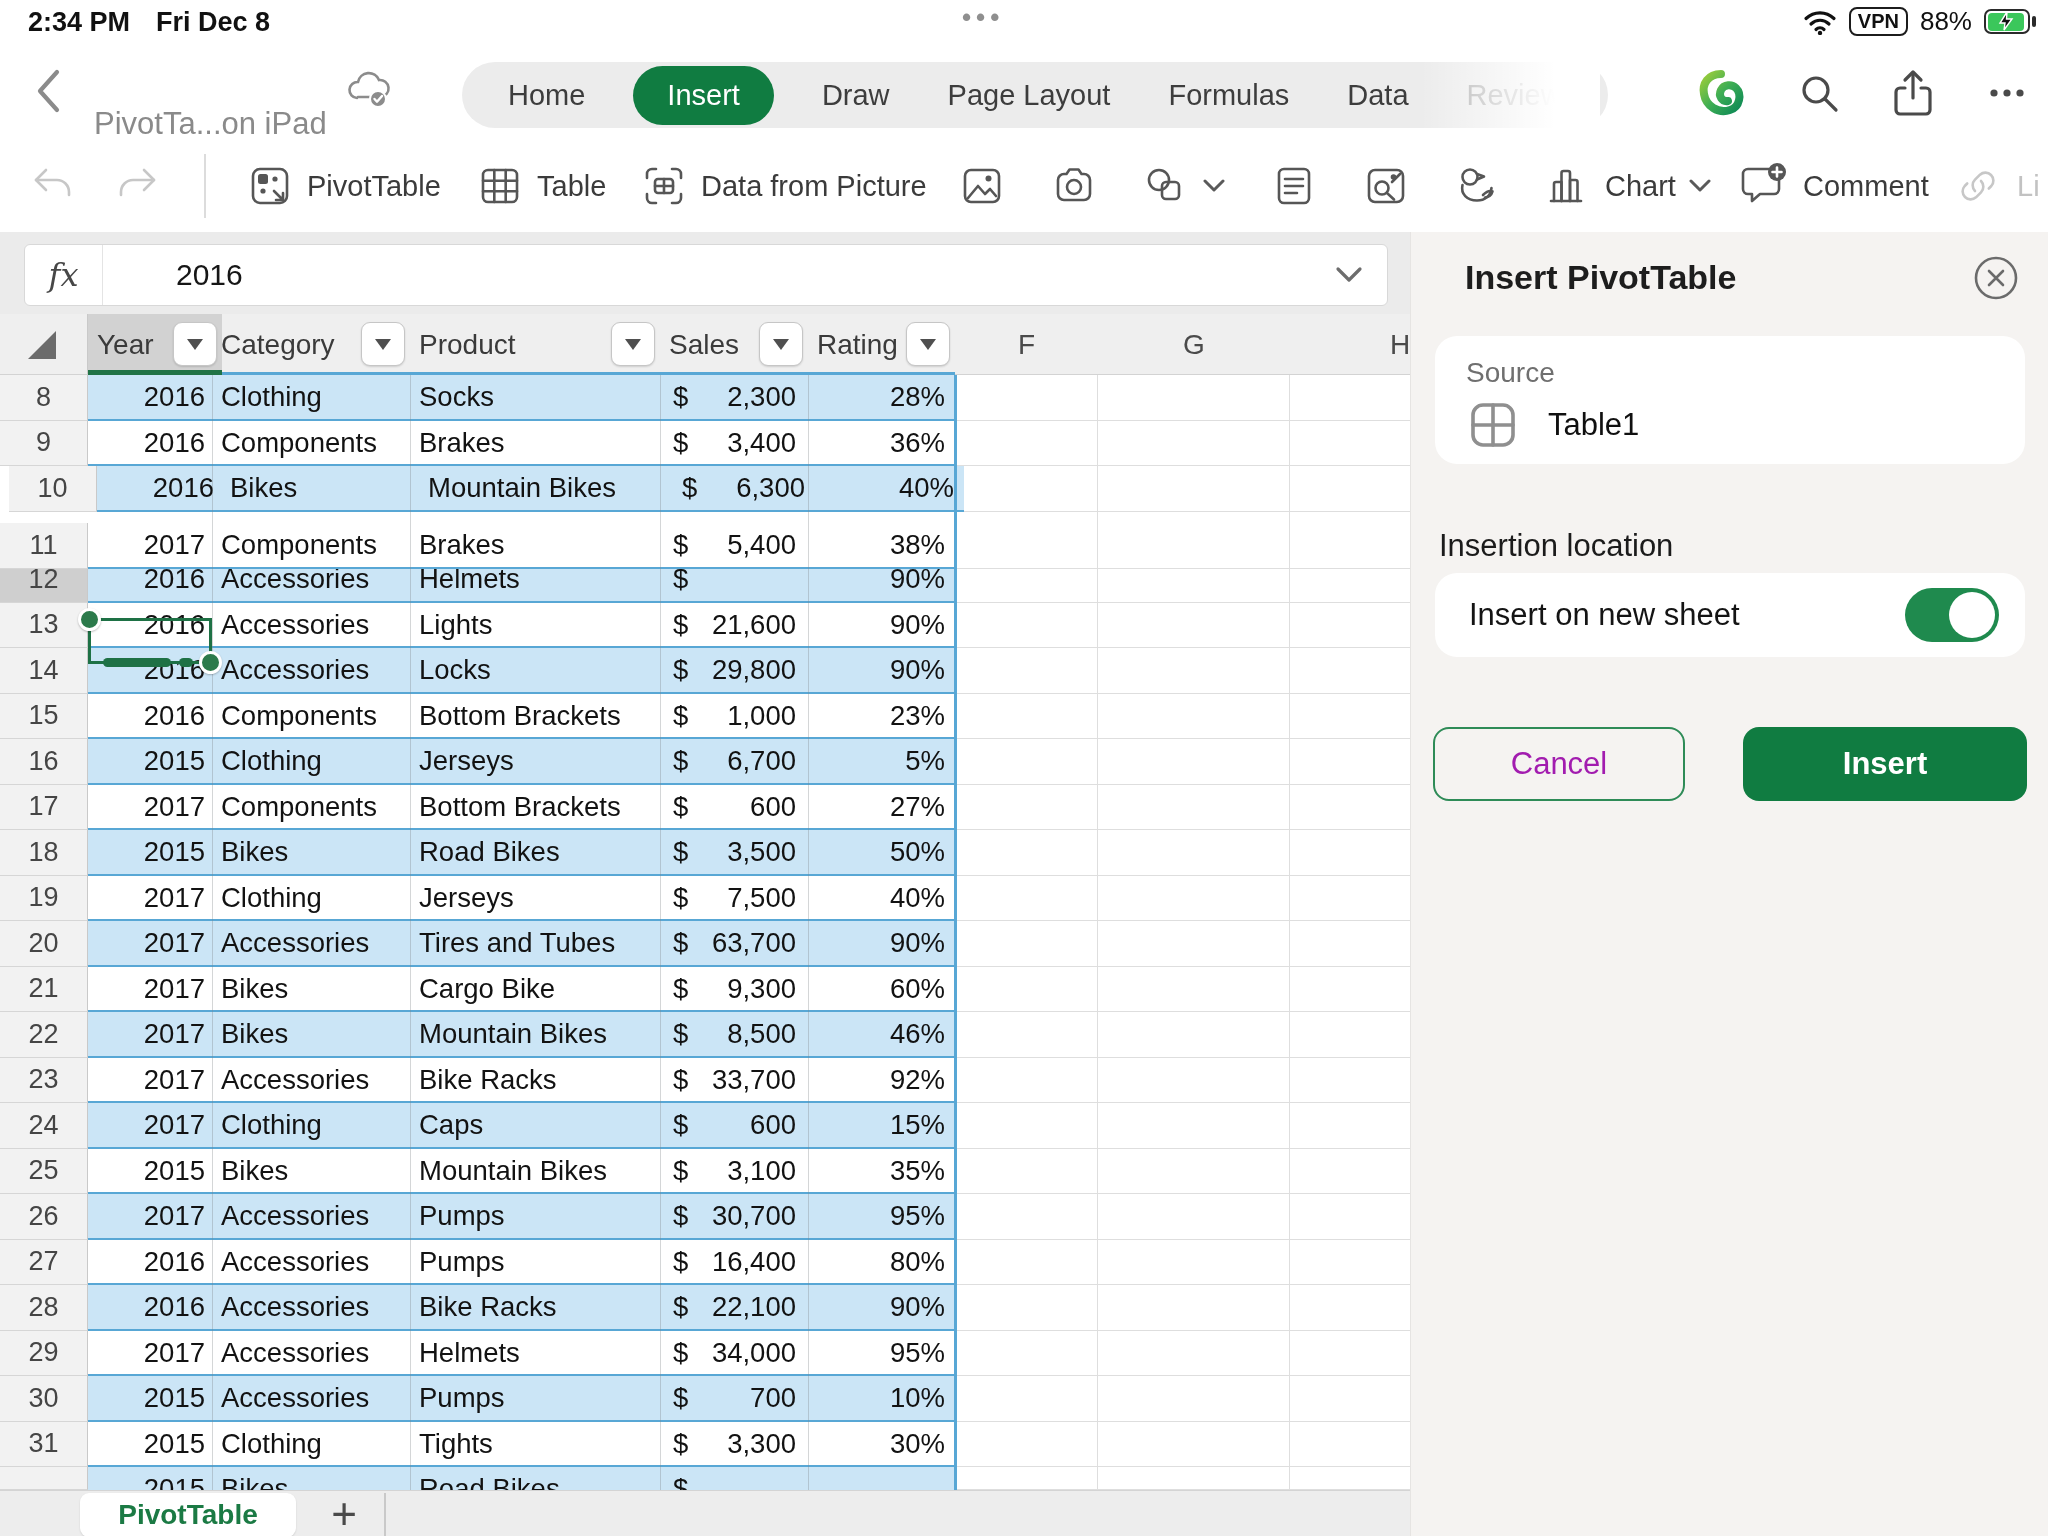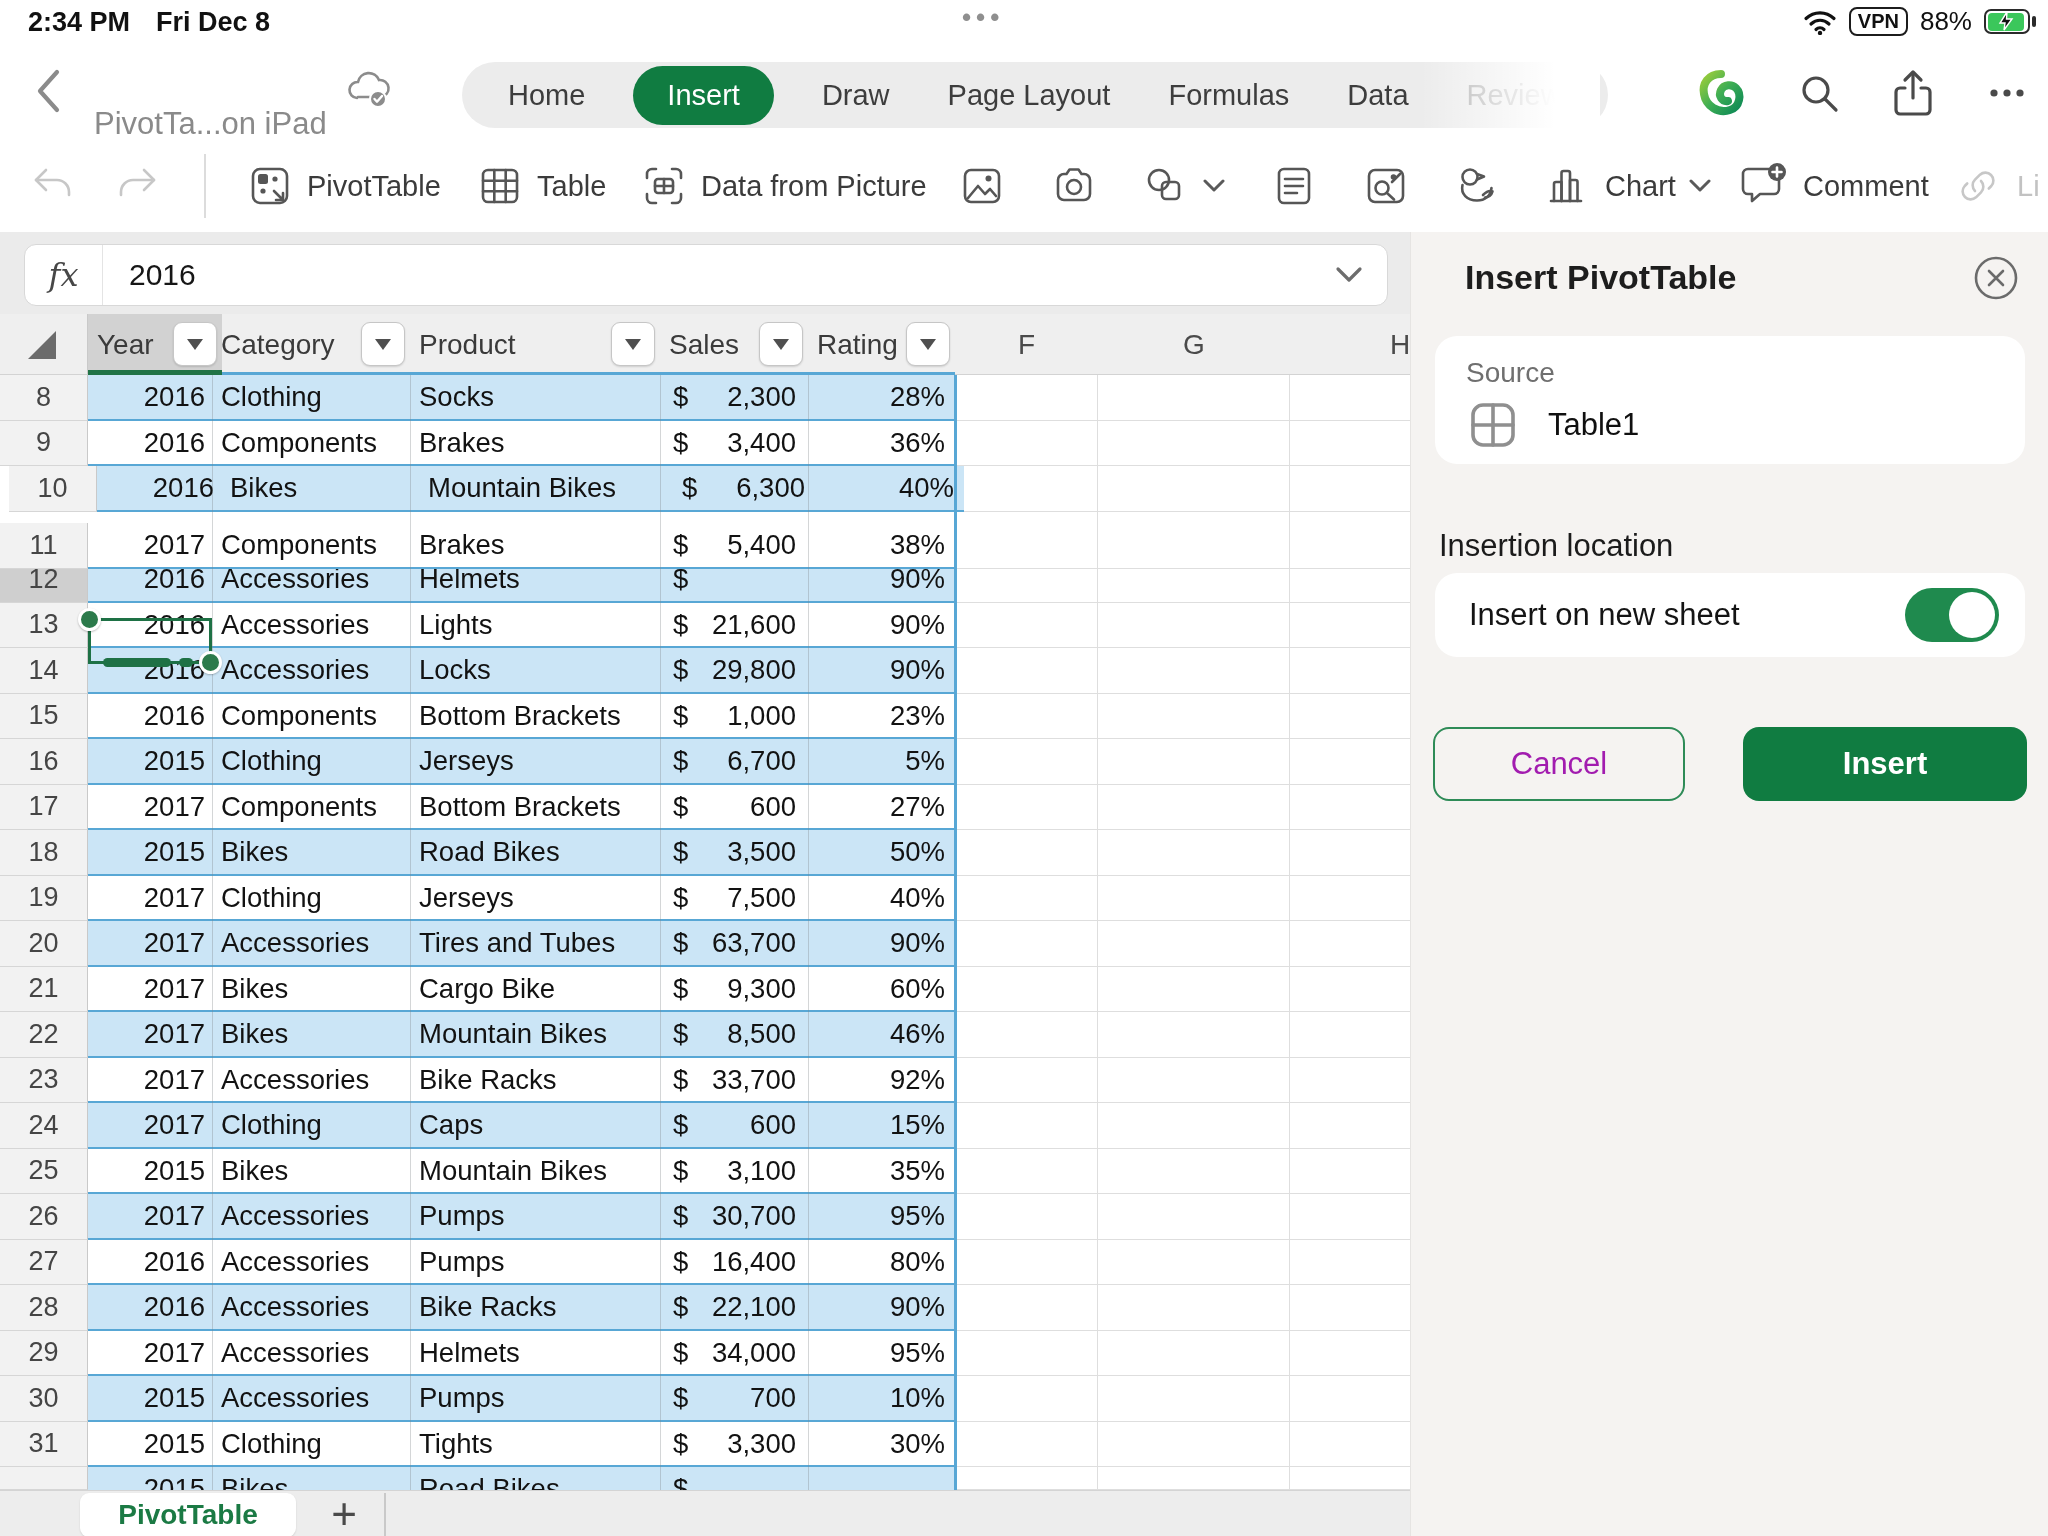--- a/index.html
+++ b/index.html
@@ -40,21 +40,21 @@
 
   
   .toolbar{position:absolute;left:0;top:140px;width:2048px;height:92px;background:#fff;}
   .titem{position:absolute;top:0;height:92px;display:flex;align-items:center;gap:13px;}
   .tlabel{font-size:29px;color:#3b3b3b;white-space:nowrap;}
   .tlabel.dim{color:#c2c2c2;}
   .tdivider{position:absolute;left:204px;top:14px;width:2px;height:64px;background:#dcdcdc;}
 
   
   .fstrip{position:absolute;left:0;top:232px;width:2048px;height:82px;background:#ebebeb;}
-  .fbar{position:absolute;left:24px;top:12px;width:1364px;height:62px;background:#fff;border:1.5px solid #d8d8d8;border-radius:12px;display:flex;align-items:center;}
+  .fbar{position:absolute;left:24px;top:12px;width:1364px;height:62px;background:#fff;border:1.5px solid #d8d8d8;border-radius:6px;display:flex;align-items:center;gap:47px;}
   .fx{width:78px;height:100%;border-right:1.5px solid #e4e4e4;display:flex;align-items:center;justify-content:center;font-family:"DejaVu Serif",serif;font-style:italic;font-size:32px;color:#474747;}
   .fval{flex:1;padding-left:26px;font-size:30px;color:#161616;}
   .fchev{padding-right:24px;}
 
   
   .grid{position:absolute;left:0;top:314px;width:1410px;height:1176px;background:#fff;overflow:hidden;}
   .ghead{position:absolute;left:0;top:0;width:1410px;height:61px;background:#efefef;}
   .gh-cell{position:absolute;top:0;height:61px;font-size:28px;color:#3a3a3a;display:flex;align-items:center;}
   .gh-cell .lbl{padding-left:9px;}
   .gh-cell.centered{justify-content:center;color:#4a4a4a;}

